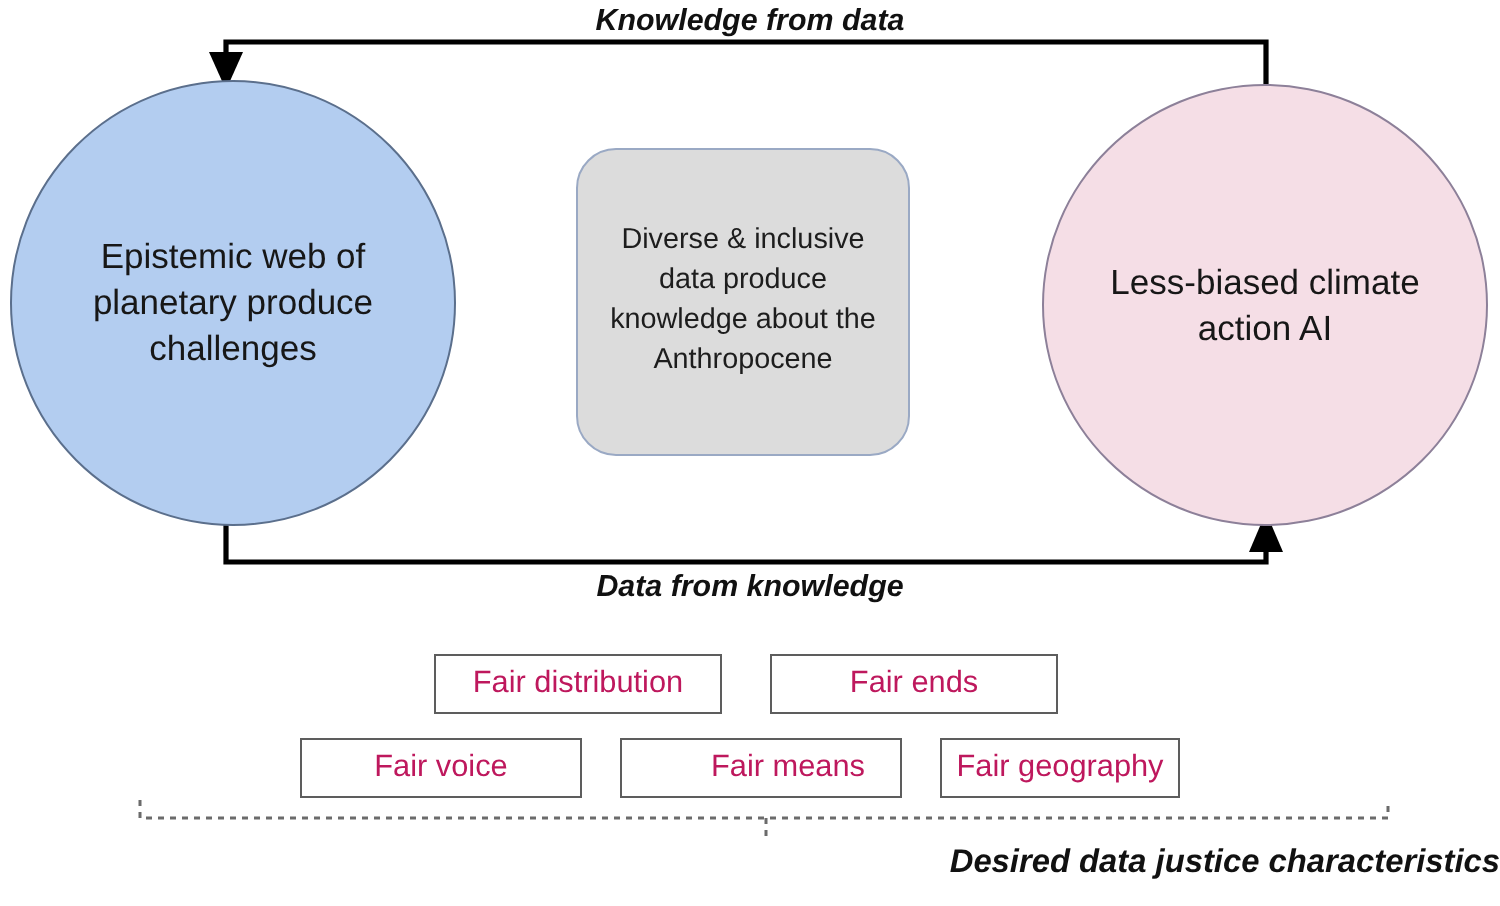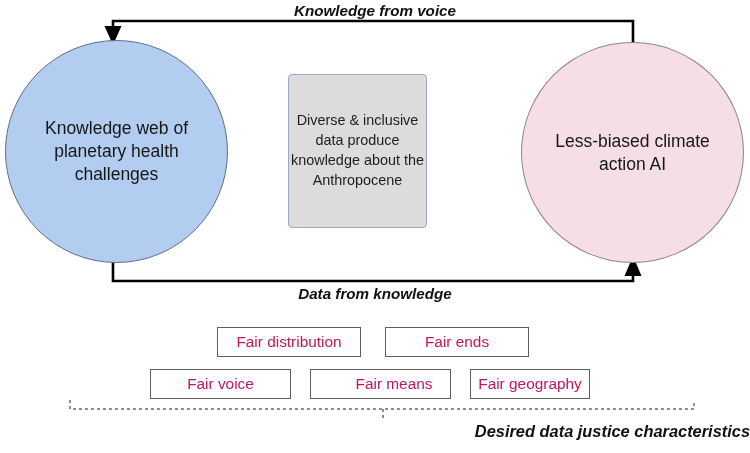--- a/index.html
+++ b/index.html
@@ -53,25 +53,25 @@
     background: #f5dee6;
     border: 1.4px solid #8d8099;
   }
   #circle-right .node-text { width: 180px; }
 
   
   #center-box {
     position: absolute;
     left: 288px;
     top: 74px;
-    width: 139px;
+    width: 167px;
     height: 154px;
     background: #dcdcdc;
     border: 1.6px solid #9aa9c4;
-    border-radius: 4px;
+    border-radius: 20px;
     display: flex;
     align-items: center;
     justify-content: center;
     text-align: center;
     box-sizing: border-box;
     z-index: 3;
   }
   #center-box .node-text {
     width: 150px;
     font-size: 14.4px;
@@ -168,32 +168,32 @@
   </svg>
 
   <svg id="bracket-layer" width="750" height="453" viewBox="0 0 750 453" xmlns="http://www.w3.org/2000/svg">
     <g stroke="#6b6b6b" stroke-width="1.5" fill="none" stroke-dasharray="3 3">
       <path d="M 70 400 L 70 409 L 694 409 L 694 400"></path>
       <path d="M 383 409 L 383 418"></path>
     </g>
   </svg>
 
   <div id="circle-left" class="node-circle">
-    <span class="node-text">Knowledge web of planetary health challenges</span>
+    <span class="node-text">Epistemic web of planetary produce challenges</span>
   </div>
 
   <div id="center-box">
     <span class="node-text">Diverse &amp; inclusive data produce knowledge about the Anthropocene</span>
   </div>
 
   <div id="circle-right" class="node-circle">
     <span class="node-text">Less-biased climate action AI</span>
   </div>
 
-  <div id="label-top" class="arrow-label">Knowledge from voice</div>
+  <div id="label-top" class="arrow-label">Knowledge from data</div>
   <div id="label-bottom" class="arrow-label">Data from knowledge</div>
 
   <div id="box-fair-distribution" class="justice-box">Fair distribution</div>
   <div id="box-fair-ends" class="justice-box">Fair ends</div>
   <div id="box-fair-voice" class="justice-box">Fair voice</div>
   <div id="box-fair-means" class="justice-box">Fair means</div>
   <div id="box-fair-geography" class="justice-box">Fair geography</div>
 
   <div id="caption-bracket">Desired data justice characteristics</div>
 

